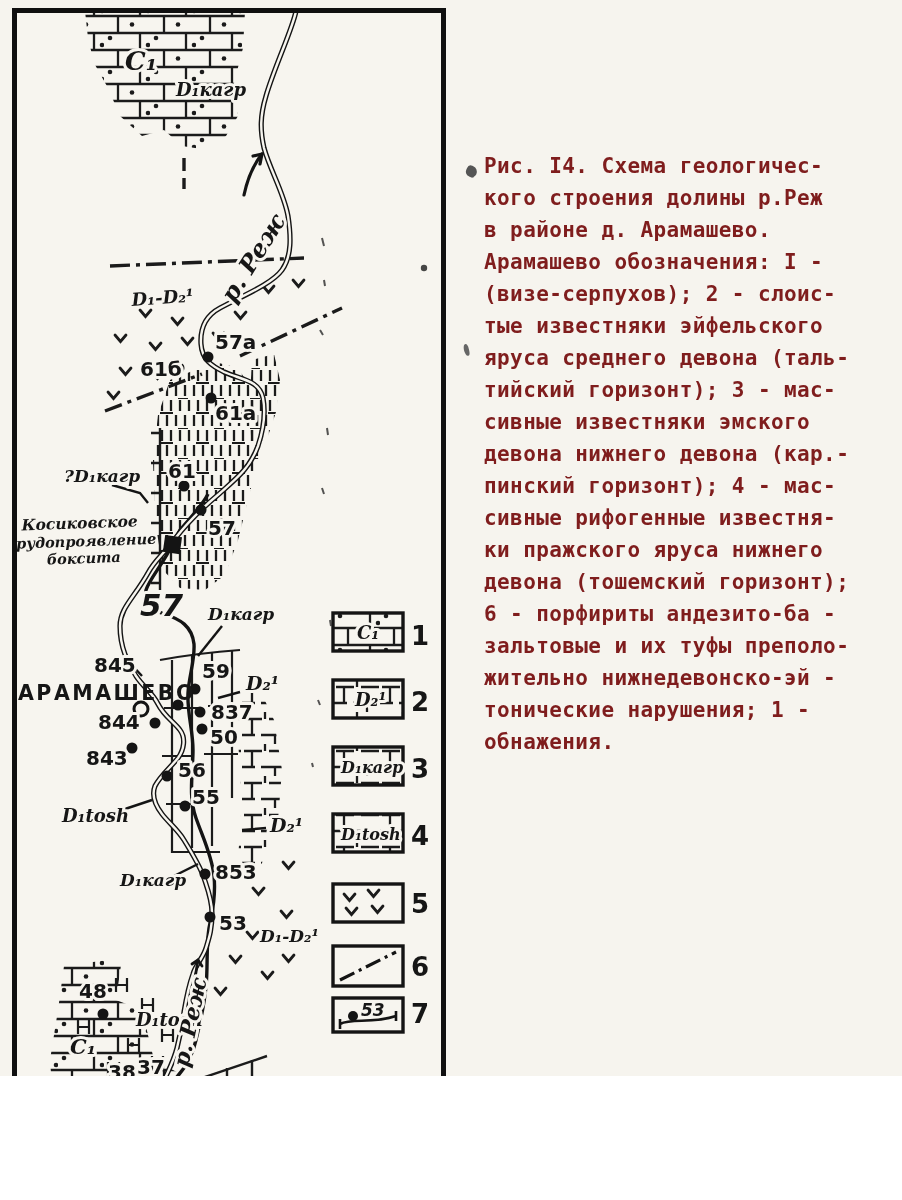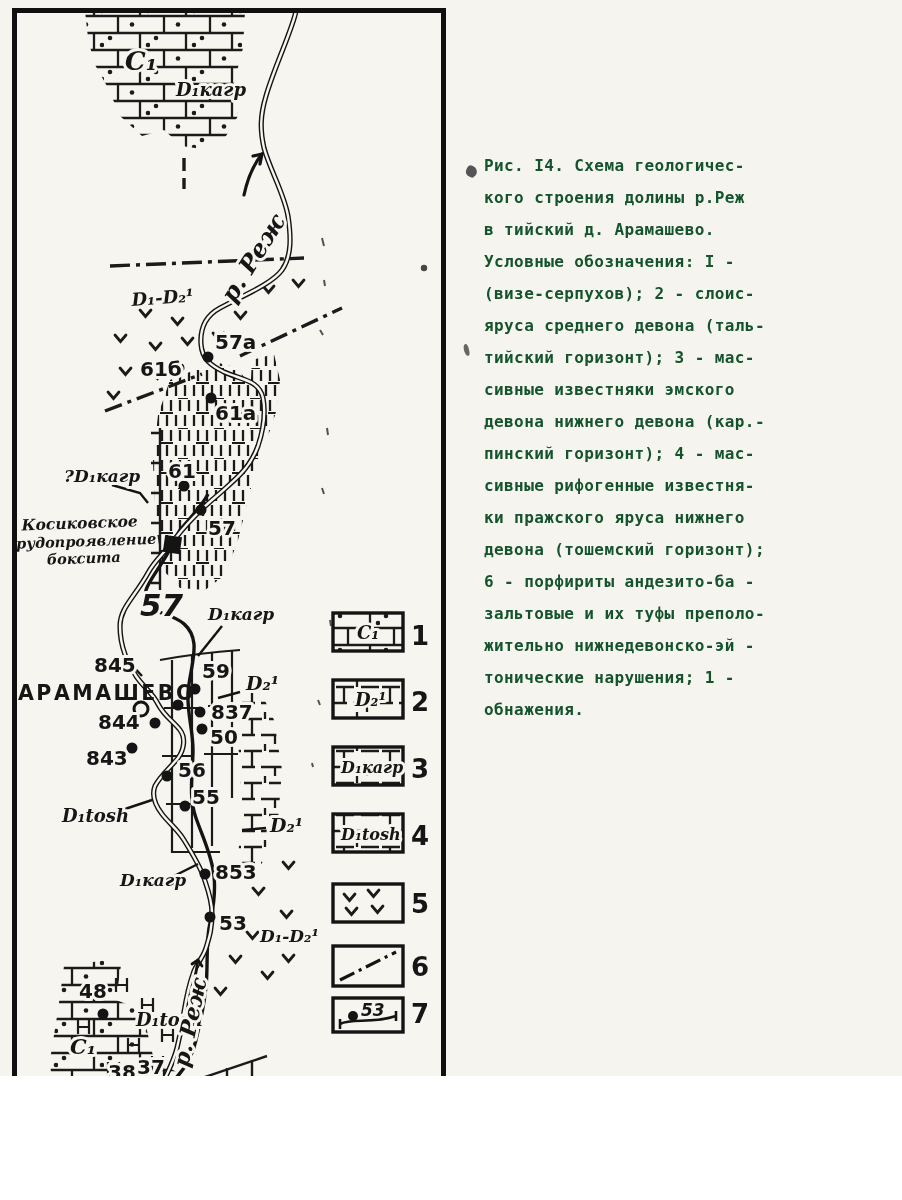--- a/index.html
+++ b/index.html
@@ -1,20 +1,20 @@
 <!DOCTYPE html>
 <html><head>
 <meta charset="utf-8">
 <style>
   html,body{margin:0;padding:0;}
   .page{position:relative;width:902px;height:1076px;background:#f6f4ee;overflow:hidden;
         font-family:"DejaVu Sans",sans-serif;}
   .caption{position:absolute;left:484px;top:150px;width:412px;
-           font-family:"DejaVu Sans Mono",monospace;font-size:16px;font-weight:bold;
-           line-height:32px;letter-spacing:0.4px;color:#14532d;white-space:nowrap;}
+           font-family:"DejaVu Sans Mono",monospace;font-size:21px;font-weight:bold;
+           line-height:32px;letter-spacing:0.4px;color:#7f1d1d;white-space:nowrap;}
   .caption .cline{height:32px;}
   .ink-mark{position:absolute;left:466px;top:166px;width:11px;height:11px;background:#555;
             border-radius:40% 60% 50% 50%;transform:rotate(24deg);box-shadow:2px 3px 0 -3px #777;}
   .ink-mark2{position:absolute;left:464px;top:344px;width:5px;height:12px;background:#666;
              border-radius:50% 50% 40% 60%;transform:rotate(-12deg);}
   .smudge{position:absolute;background:#9a958c;border-radius:50%;opacity:.55;}
   .sm1{left:118px;top:1165px;width:22px;height:7px;transform:rotate(-8deg);}
   .sm2{left:295px;top:1158px;width:34px;height:12px;transform:rotate(-6deg);opacity:.45;}
   .sm3{left:300px;top:1164px;width:14px;height:9px;background:#6f6a62;}
   .sm4{left:756px;top:1162px;width:10px;height:13px;background:#716c64;border-radius:40% 60% 55% 45%;}
@@ -284,23 +284,24 @@
   </g>
 
   <rect x="2.5" y="2.5" width="429" height="1127" fill="none" stroke="#101010" stroke-width="5"></rect>
 </svg>
 
 <span class="ink-mark"></span>
 <span class="ink-mark2"></span>
 <div class="caption">
   <div class="cline">Рис. I4. Схема геологичес-</div>
   <div class="cline">кого строения долины р.Реж</div>
-  <div class="cline">в тийский д. Арамашево.</div>
-  <div class="cline">Условные обозначения: I -</div>
+  <div class="cline">в районе д. Арамашево.</div>
+  <div class="cline">Арамашево обозначения: I -</div>
   <div class="cline">(визе-серпухов); 2 - слоис-</div>
+  <div class="cline">тые известняки эйфельского</div>
   <div class="cline">яруса среднего девона (таль-</div>
   <div class="cline">тийский горизонт); 3 - мас-</div>
   <div class="cline">сивные известняки эмского</div>
   <div class="cline">девона нижнего девона (кар.-</div>
   <div class="cline">пинский горизонт); 4 - мас-</div>
   <div class="cline">сивные рифогенные известня-</div>
   <div class="cline">ки пражского яруса нижнего</div>
   <div class="cline">девона (тошемский горизонт);</div>
   <div class="cline">6 - порфириты андезито-ба -</div>
   <div class="cline">зальтовые и их туфы преполо-</div>

